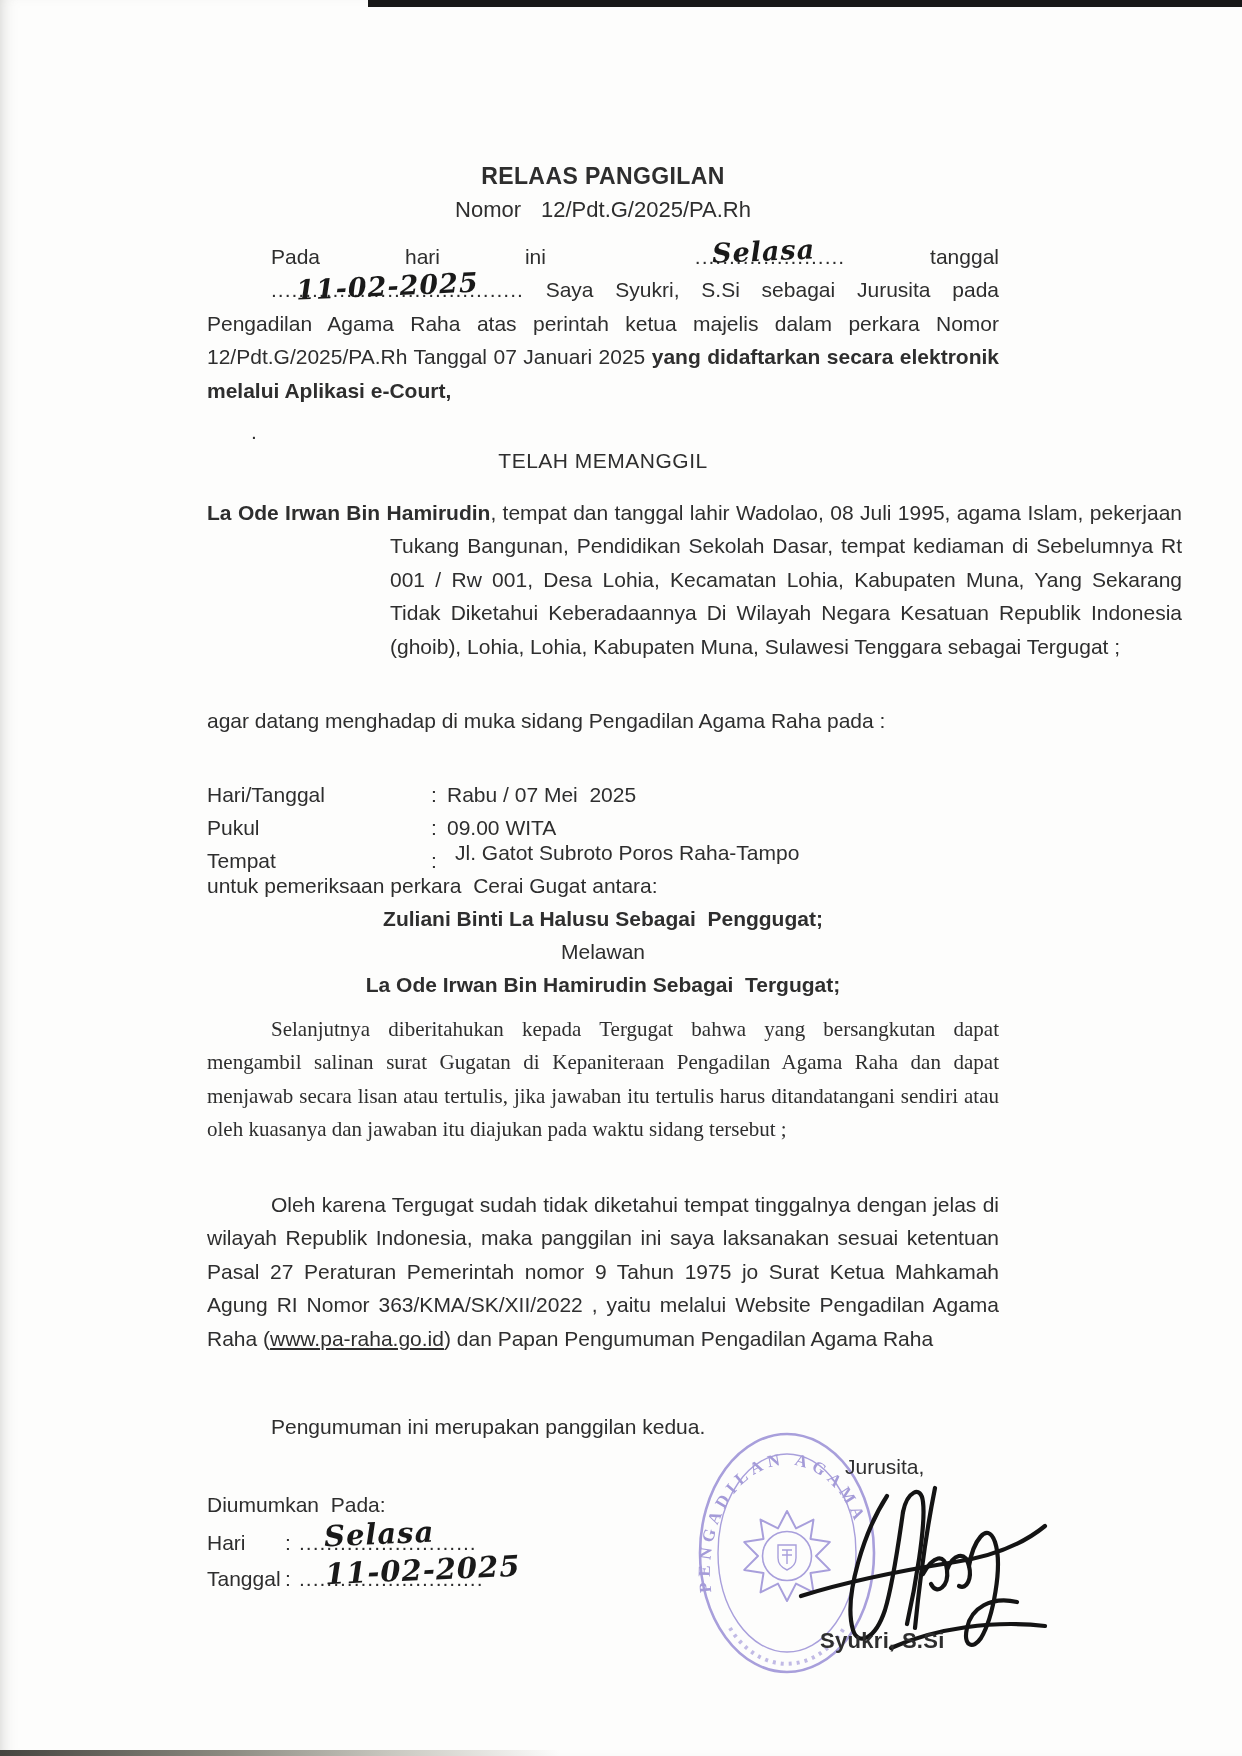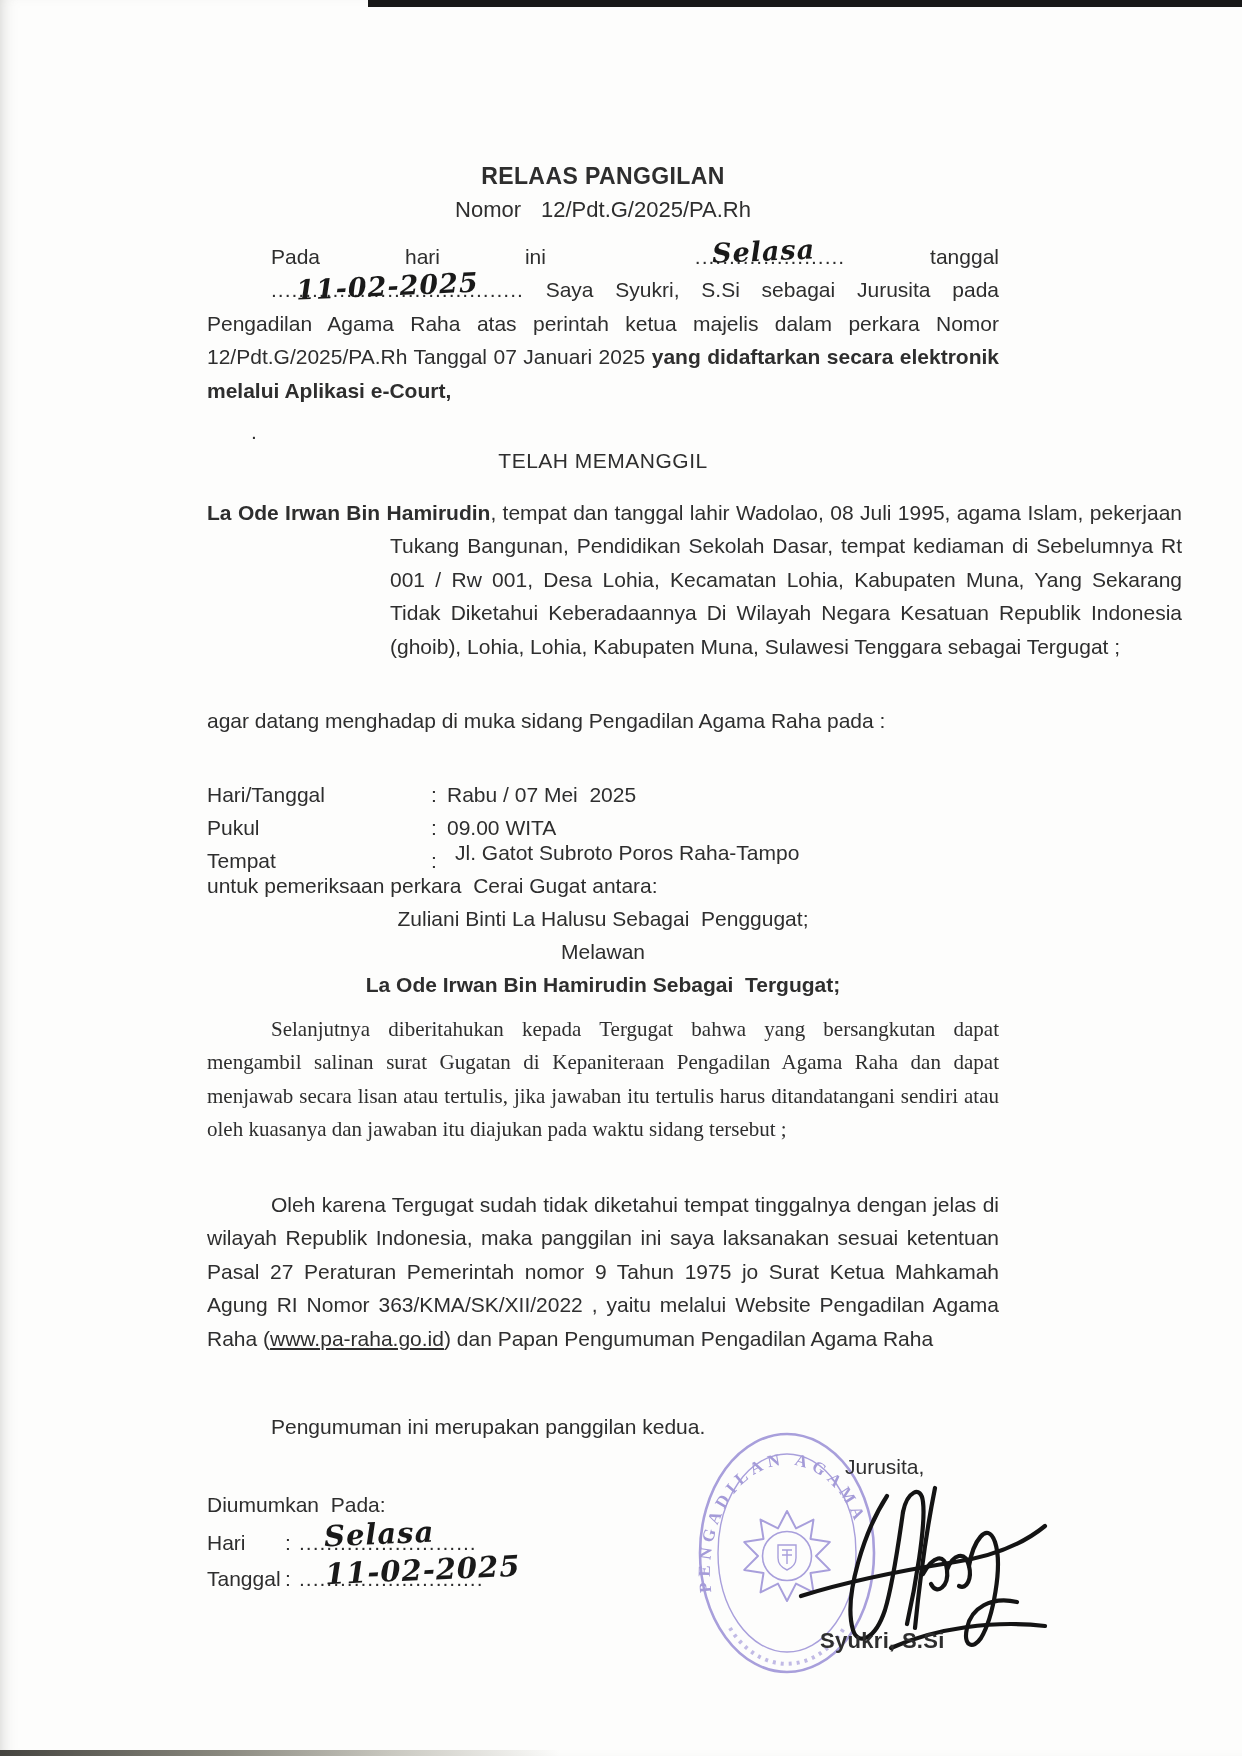--- a/index.html
+++ b/index.html
@@ -47,21 +47,21 @@
 
   .sched-row { position:absolute; height:33.4px; font-size:21px; line-height:33.4px; width:792px;margin-top:41px; }
   .sched-label { position:absolute; left:0; }
   .sched-colon { position:absolute; left:224px; }
   .sched-value { position:absolute; left:240px; white-space:pre-wrap; }
   .sched-value.bold { font-weight:normal; }
   .row-hari { top:737px; } .row-pukul { top:770px; } .row-tempat { top:803px; }
   .addr2 { top:836px; left:455px; position:absolute; font-size:21px; line-height:33.4px; }
 
   .line-untuk { top:869px; text-align:left; white-space:pre-wrap; }
-  .line-zuliani { top:902px; font-weight:normal; }
+  .line-zuliani { top:902px; font-weight:bold; }
   .line-melawan { top:935px; }
   .line-laode { top:968px; font-weight:bold; }
 
   .para-selanjutnya { top:1013px;font-family:Liberation Serif, serif; }
   .para-oleh { top:1188px; }
   .web-link { text-decoration:underline; }
   .para-pengumuman { top:1410px; }
 
   .jurusita-label { position:absolute; left:845px; top:1455px; font-size:21px; }
   .syukri-name { position:absolute; left:820px; top:1628px; font-size:22px; font-weight:bold; letter-spacing:.3px; }

